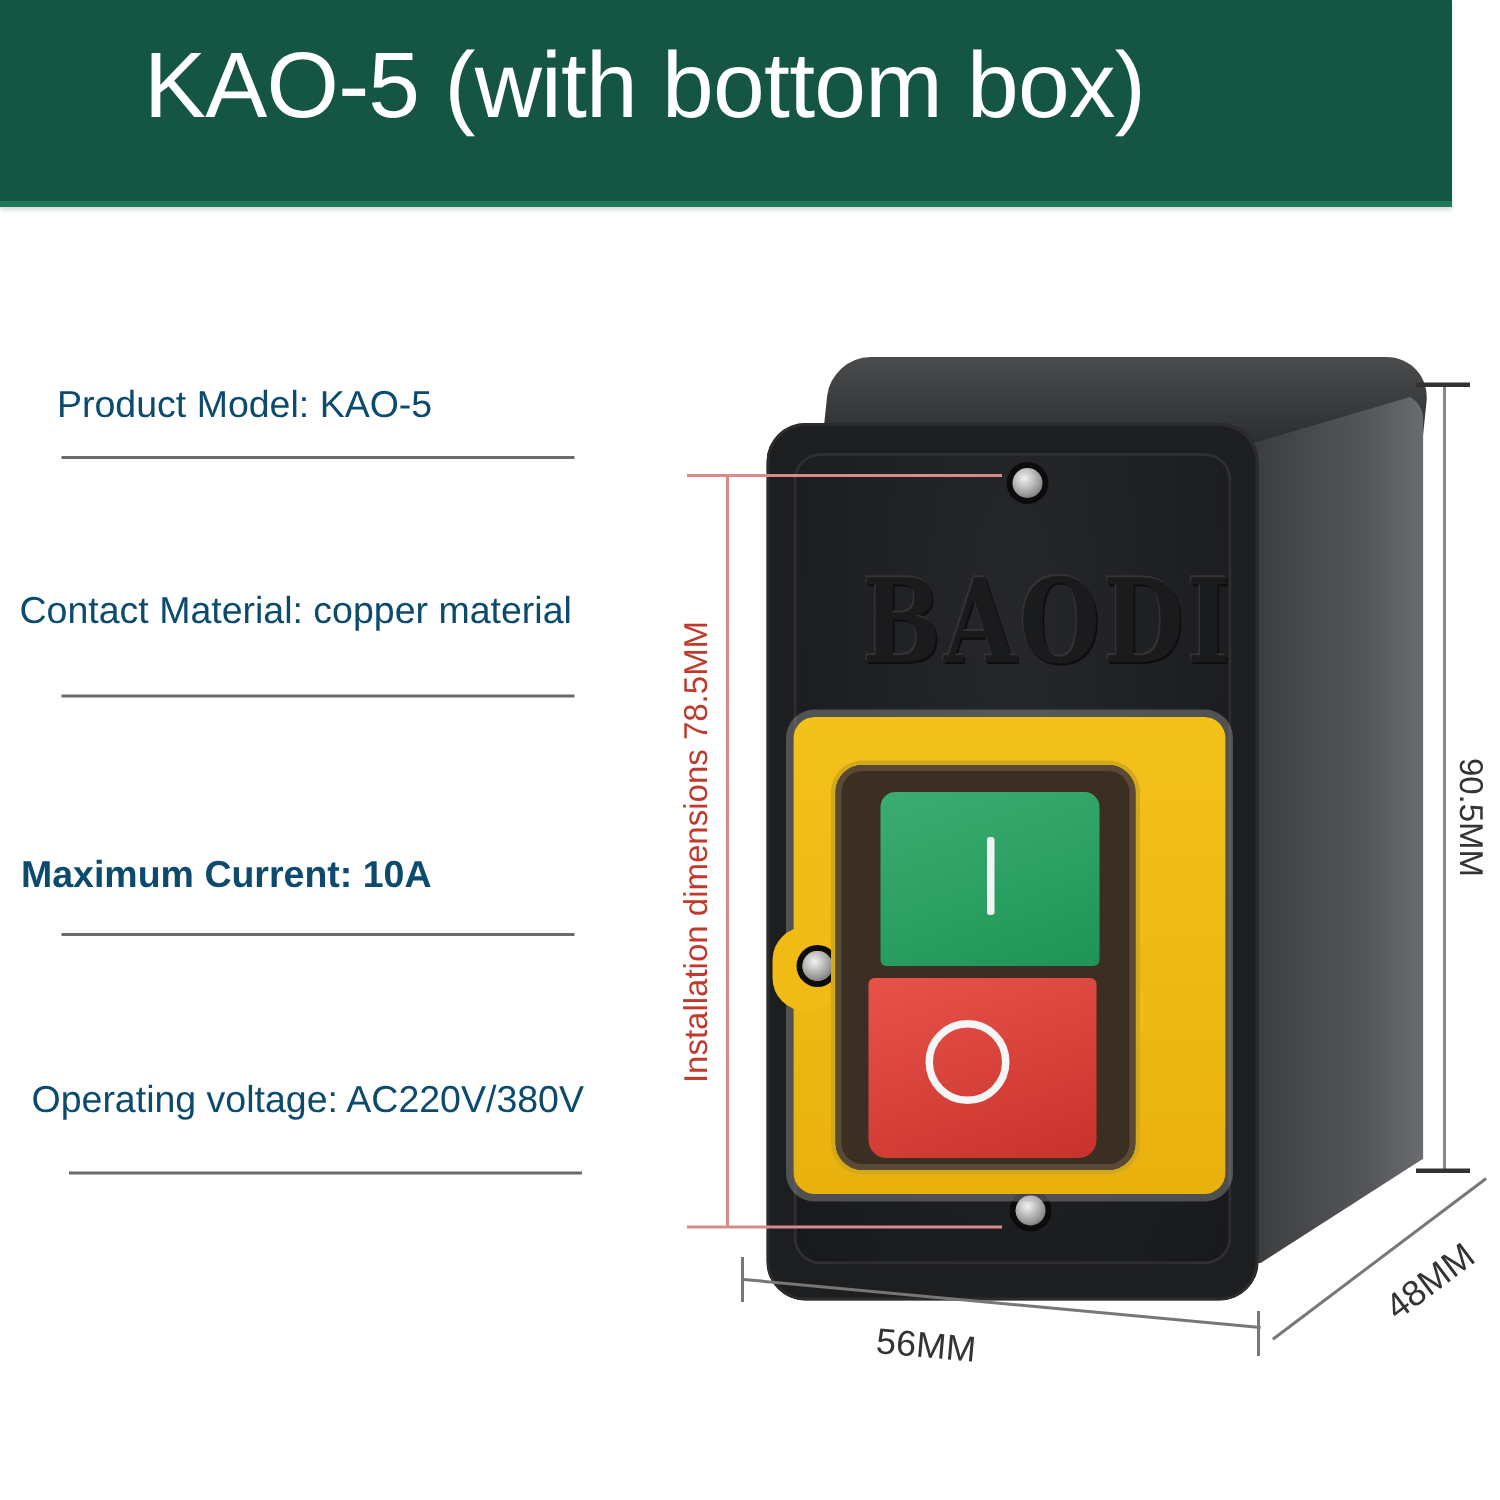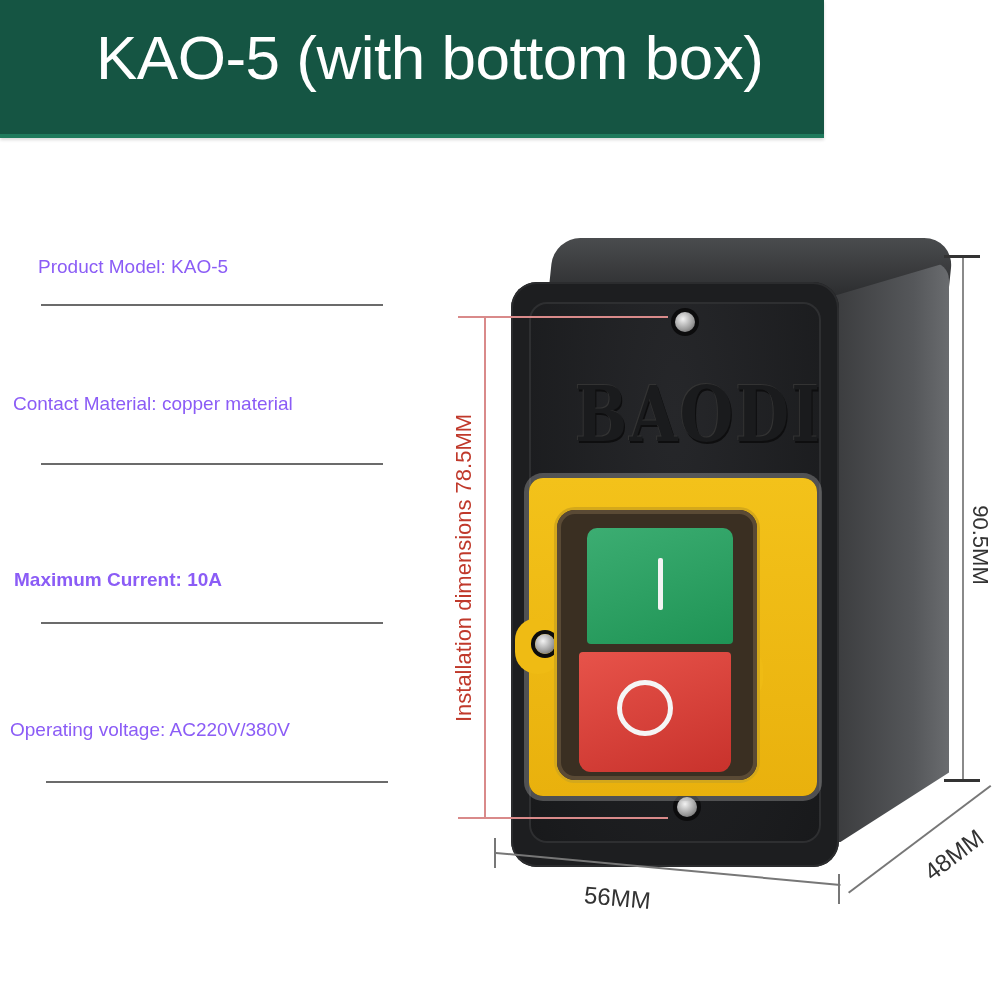--- a/index.html
+++ b/index.html
@@ -2,32 +2,32 @@
 <html><head>
   <meta charset="utf-8">
   <style>
     html, body { margin: 0; padding: 0; }
     body {
       width: 1000px; height: 1000px; position: relative; overflow: hidden;
       background: #ffffff;
       font-family: "Liberation Sans", sans-serif;
     }
     .header {
-      position: absolute; left: 0; top: 0; width: 824px; height: 134px;
+      position: absolute; left: 0; top: 0; width: 968px; height: 134px;
       background: #155543;
       border-bottom: 4px solid #1f7a5c;
       box-shadow: 0 2px 3px rgba(0,0,0,0.15);
     }
     .header-title {
       position: absolute; left: 96px; top: 22px;
       font-size: 62px; color: #ffffff; letter-spacing: -0.5px;
       white-space: nowrap;
     }
     .spec {
-      position: absolute; color: #8b5cf6; font-size: 19px; white-space: nowrap;
+      position: absolute; color: #0c4a6e; font-size: 25px; white-space: nowrap;
     }
     .spec-rule {
       position: absolute; height: 2px; background: #6b6b6b; width: 342px;
     }
     
     .product { position: absolute; left: 11px; top: 0; width: 1000px; height: 1000px; }
     .box-top {
       position: absolute; left: 540px; top: 238px; width: 400px; height: 60px;
       background: linear-gradient(180deg,#4a4c4e,#2b2c2e);
       border-radius: 26px 30px 0 0;
@@ -142,21 +142,21 @@
 
 <div class="spec" style="left:38px; top:256px;">Product Model: KAO-5</div>
 <div class="spec-rule" style="left:41px; top:304px;"></div>
 
 <div class="spec" style="left:1px; top:393px;padding-left:12px;">Contact Material: copper material</div>
 <div class="spec-rule" style="left:41px; top:463px;"></div>
 
 <div class="spec" style="left:14px; top:569px;font-weight:bold;">Maximum Current: 10A</div>
 <div class="spec-rule" style="left:41px; top:622px;"></div>
 
-<div class="spec" style="left:10px; top:719px;">Operating voltage: AC220V/380V</div>
+<div class="spec" style="left:21px; top:719px;">Operating voltage: AC220V/380V</div>
 <div class="spec-rule" style="left:46px; top:781px;"></div>
 
 <div class="product">
   <div class="box-top"></div>
   <div class="box-side"></div>
   <div class="box-front">
     <div class="box-front-inner">
       <div class="brand-emboss">BAODI</div>
     </div>
   </div>

